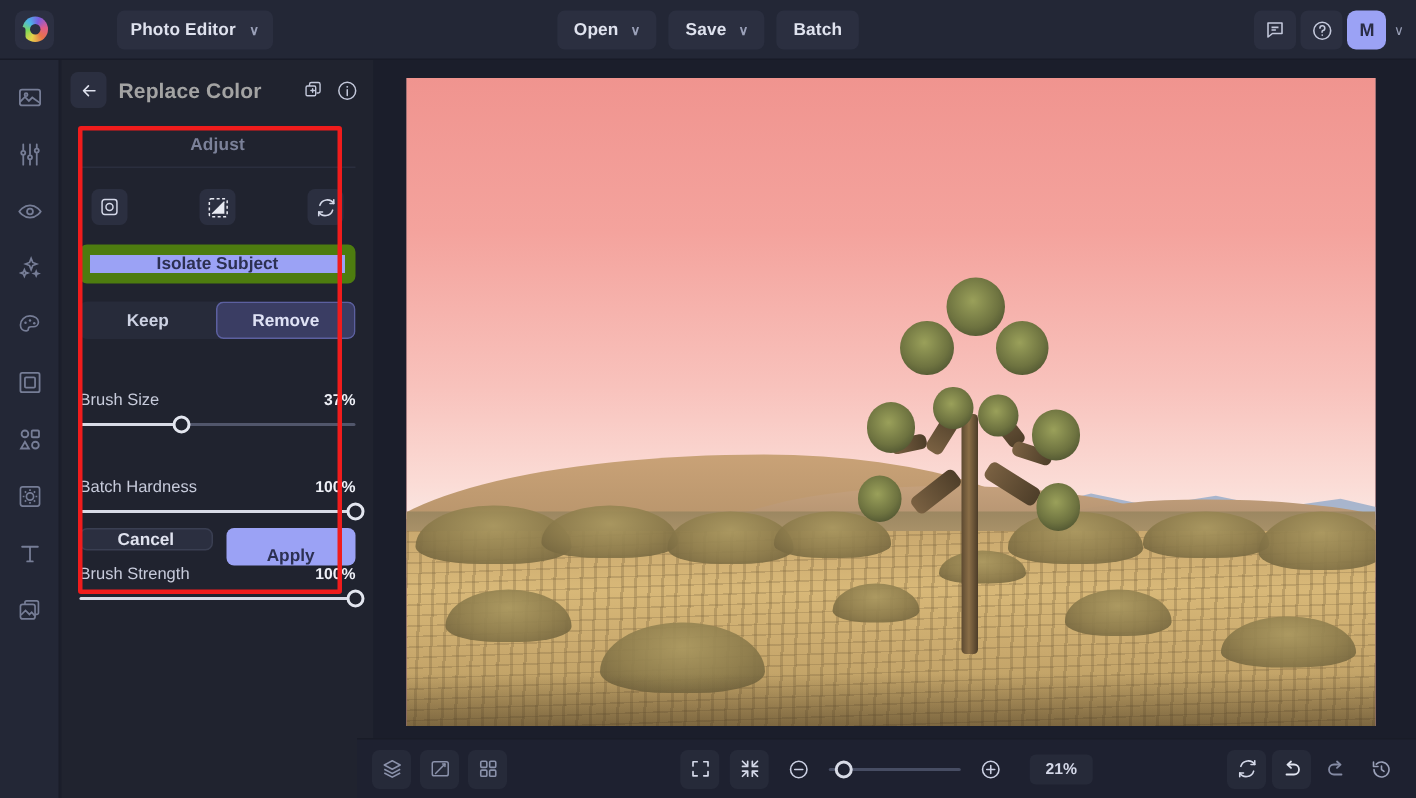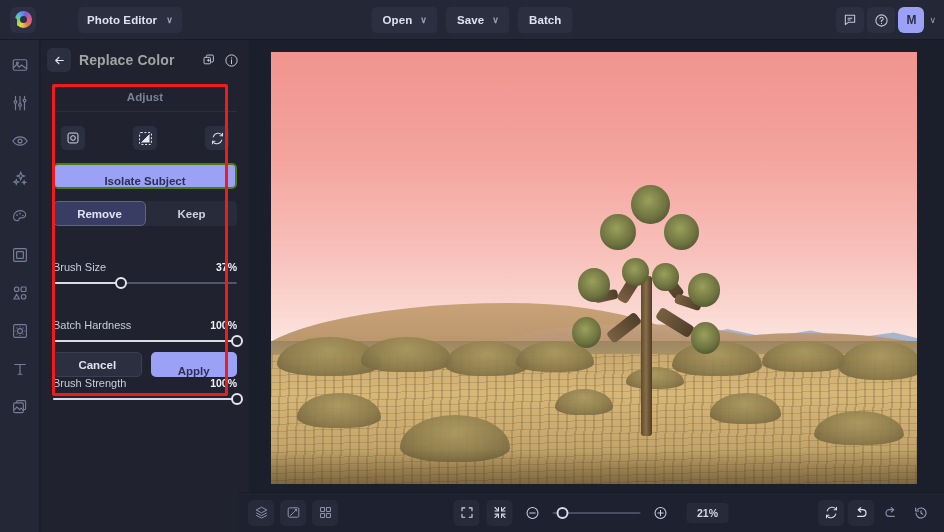--- a/index.html
+++ b/index.html
@@ -123,21 +123,21 @@
   .tool-sq {
     width: 24px; height: 24px; border-radius: 5px; background: #2b2f40;
     display: flex; align-items: center; justify-content: center; color: #d4d8e8;
   }
   .tool-sq.active { background: #2b2f40; }
 
   .primary-btn {
     margin: 13px 12px 0 12px; height: 26px; border-radius: 5px;
     background: #9ba2f5; color: #2c3052; font-size: 11.5px; font-weight: bold;
     display: flex; align-items: flex-end; justify-content: center;
-    border: 2px solid #4d7c0f;
+    border: 7px solid #4d7c0f;
   }
 
   .seg {
     margin: 12px 12px 0 12px; height: 25px; display: flex;
     border-radius: 5px; overflow: hidden; background: #272b3a;
   }
   .seg-item {
     flex: 1; display: flex; align-items: center; justify-content: center;
     font-size: 11.5px; color: #cdd2e3; font-weight: bold;
   }
@@ -160,21 +160,21 @@
   .knob {
     position: absolute; top: 50%; width: 12px; height: 12px; margin-top: -6px; margin-left: -6px;
     background: #20232f; border: 2px solid #e3e6ef; border-radius: 50%;
   }
 
   .footer-btns {
     position: absolute; left: 12px; right: 12px; top: 312px;
     display: flex; gap: 9px;
   }
   .btn-ghost {
-    flex: 1; height: 25px; border-radius: 5px; background: #2b2f40;
+    flex: 1; height: 15px; border-radius: 5px; background: #2b2f40;
     border: 1px solid #3a3f52; color: #dfe2ee;
     font-size: 11.5px; font-weight: bold;
     display: flex; align-items: center; justify-content: center;
   }
   .btn-primary {
     flex: 1; height: 25px; border-radius: 5px; background: #9ba2f5;
     color: #2c3052; font-size: 11.5px; font-weight: bold;
     display: flex; align-items: flex-end; justify-content: center;
   }
 
@@ -458,25 +458,25 @@
           <path d="M20 3.5v4h-4M4 20.5v-4h4" stroke-linecap="round" stroke-linejoin="round"></path>
         </svg>
       </div>
     </div>
 
     <div class="primary-btn">
       <span>Isolate Subject</span>
     </div>
 
     <div class="seg">
+      <div class="seg-item">
+        <span>Keep</span>
+      </div>
       <div class="seg-item active">
         <span>Remove</span>
-      </div>
-      <div class="seg-item">
-        <span>Keep</span>
       </div>
     </div>
 
     <div class="slider-block">
       <div class="slider-label-row">
         <span class="slider-name">Brush Size</span>
         <span class="slider-val">37%</span>
       </div>
       <div class="track">
         <div class="track-fill" style="width:37%"></div>

